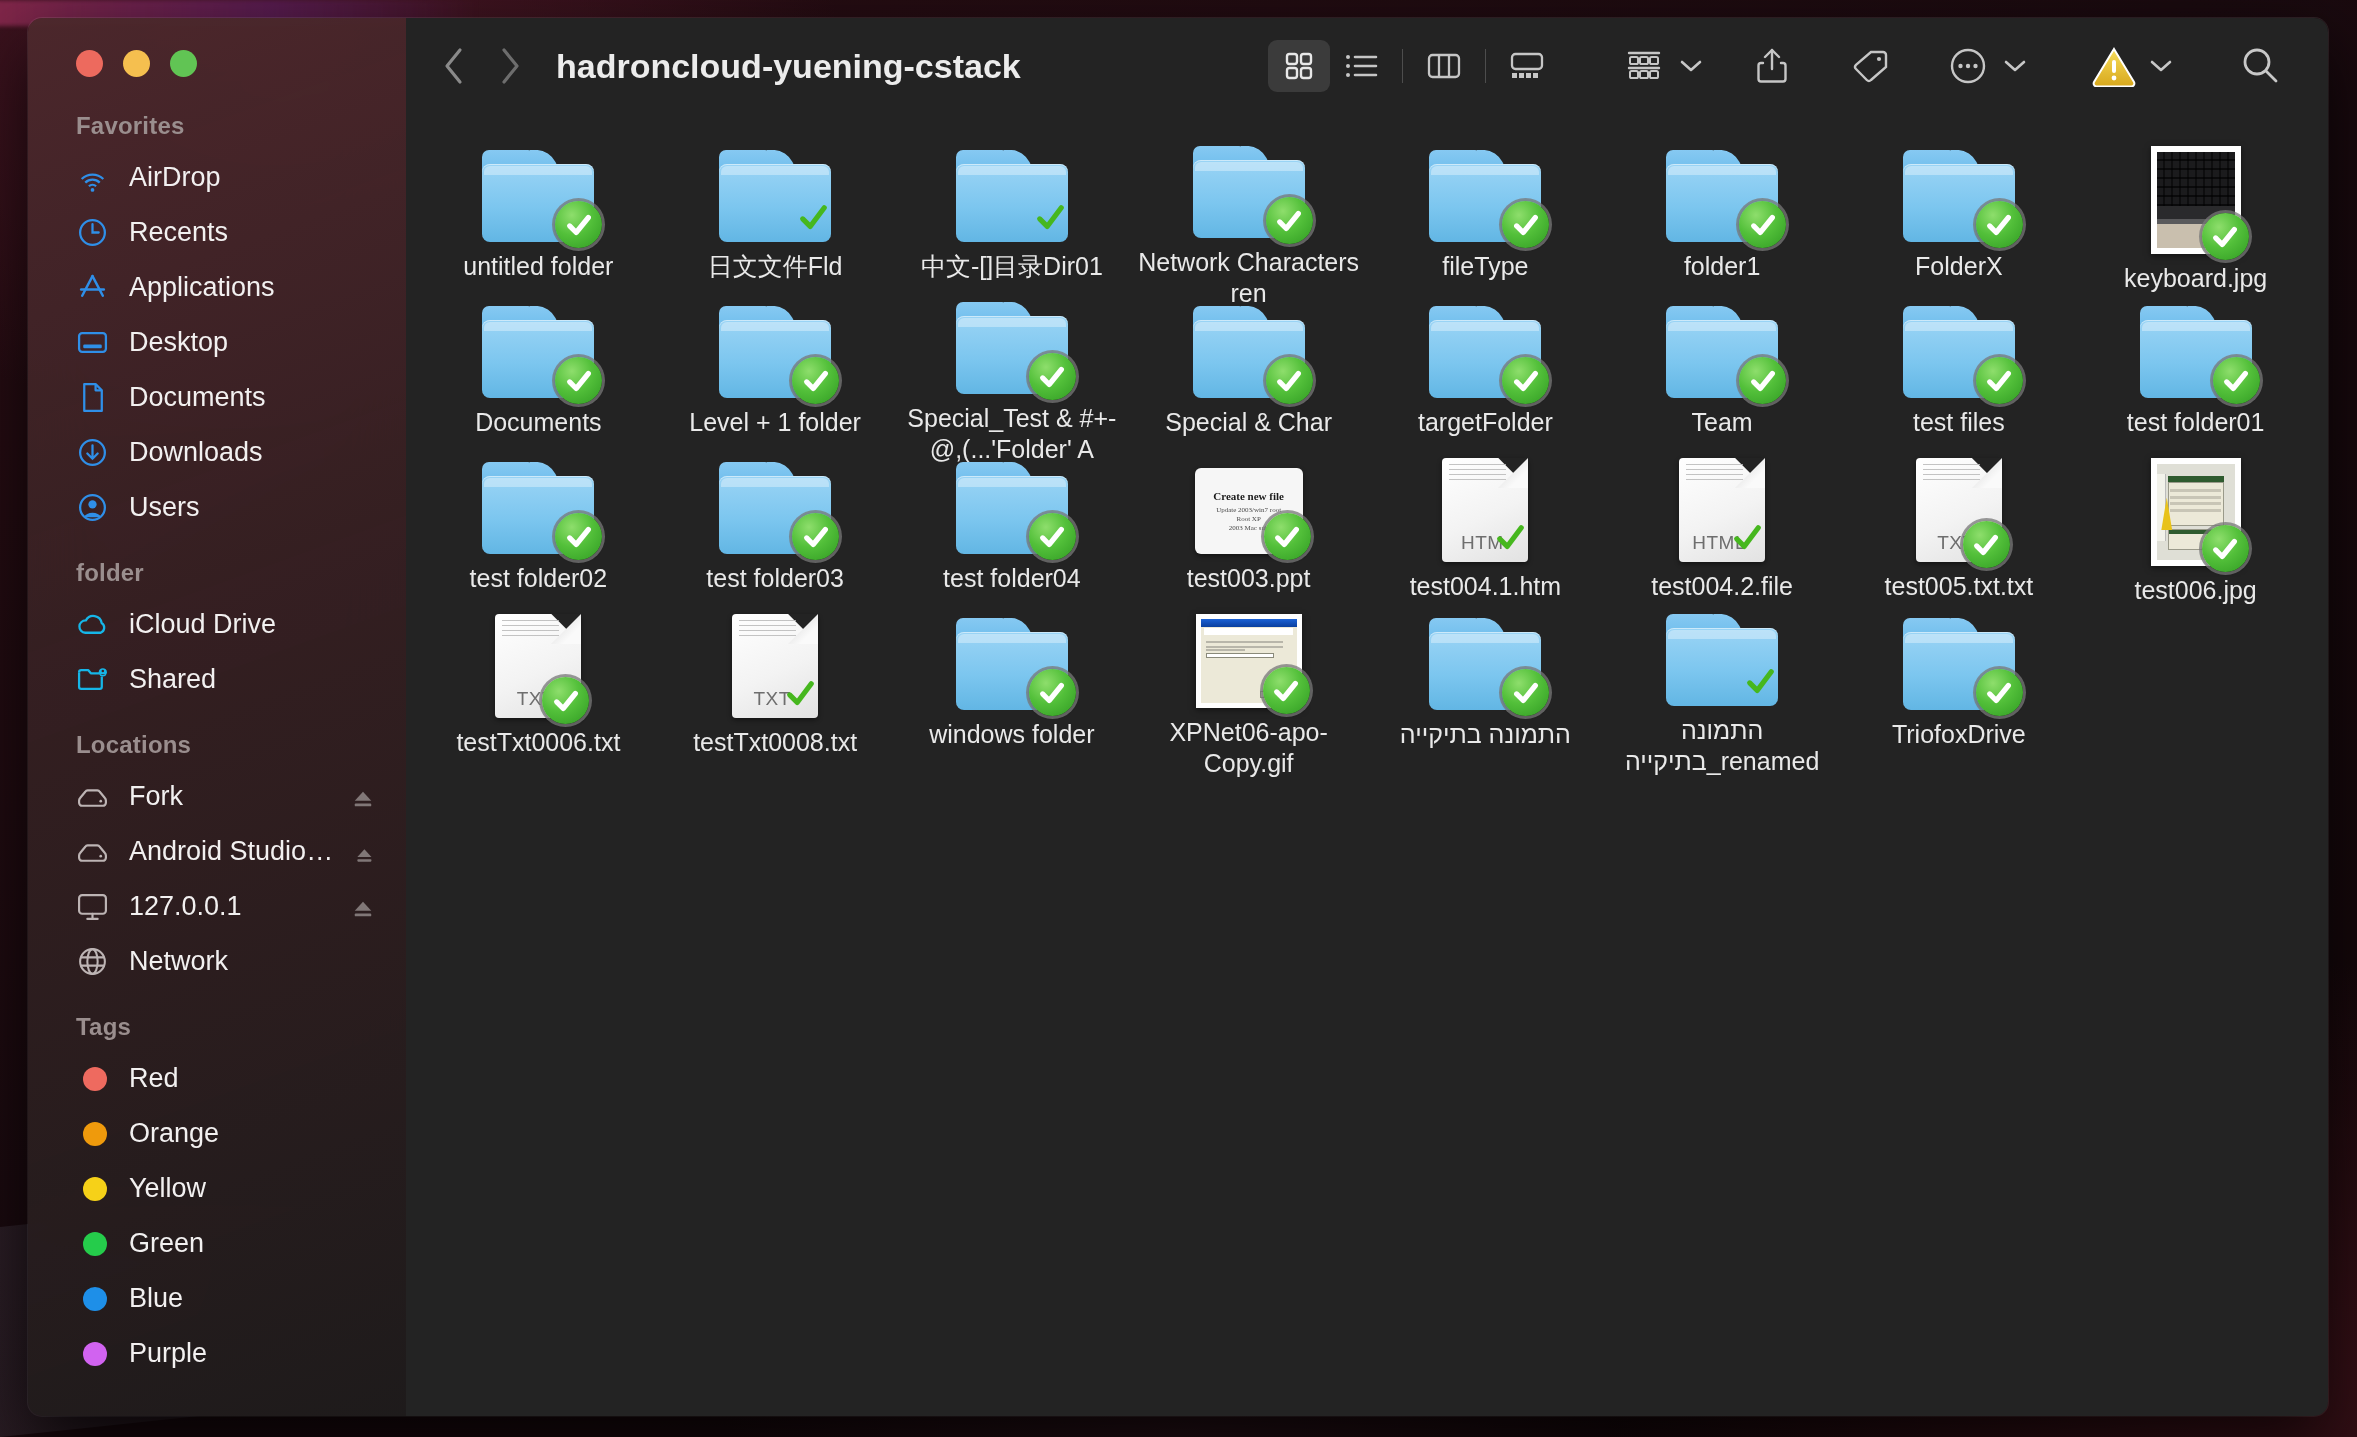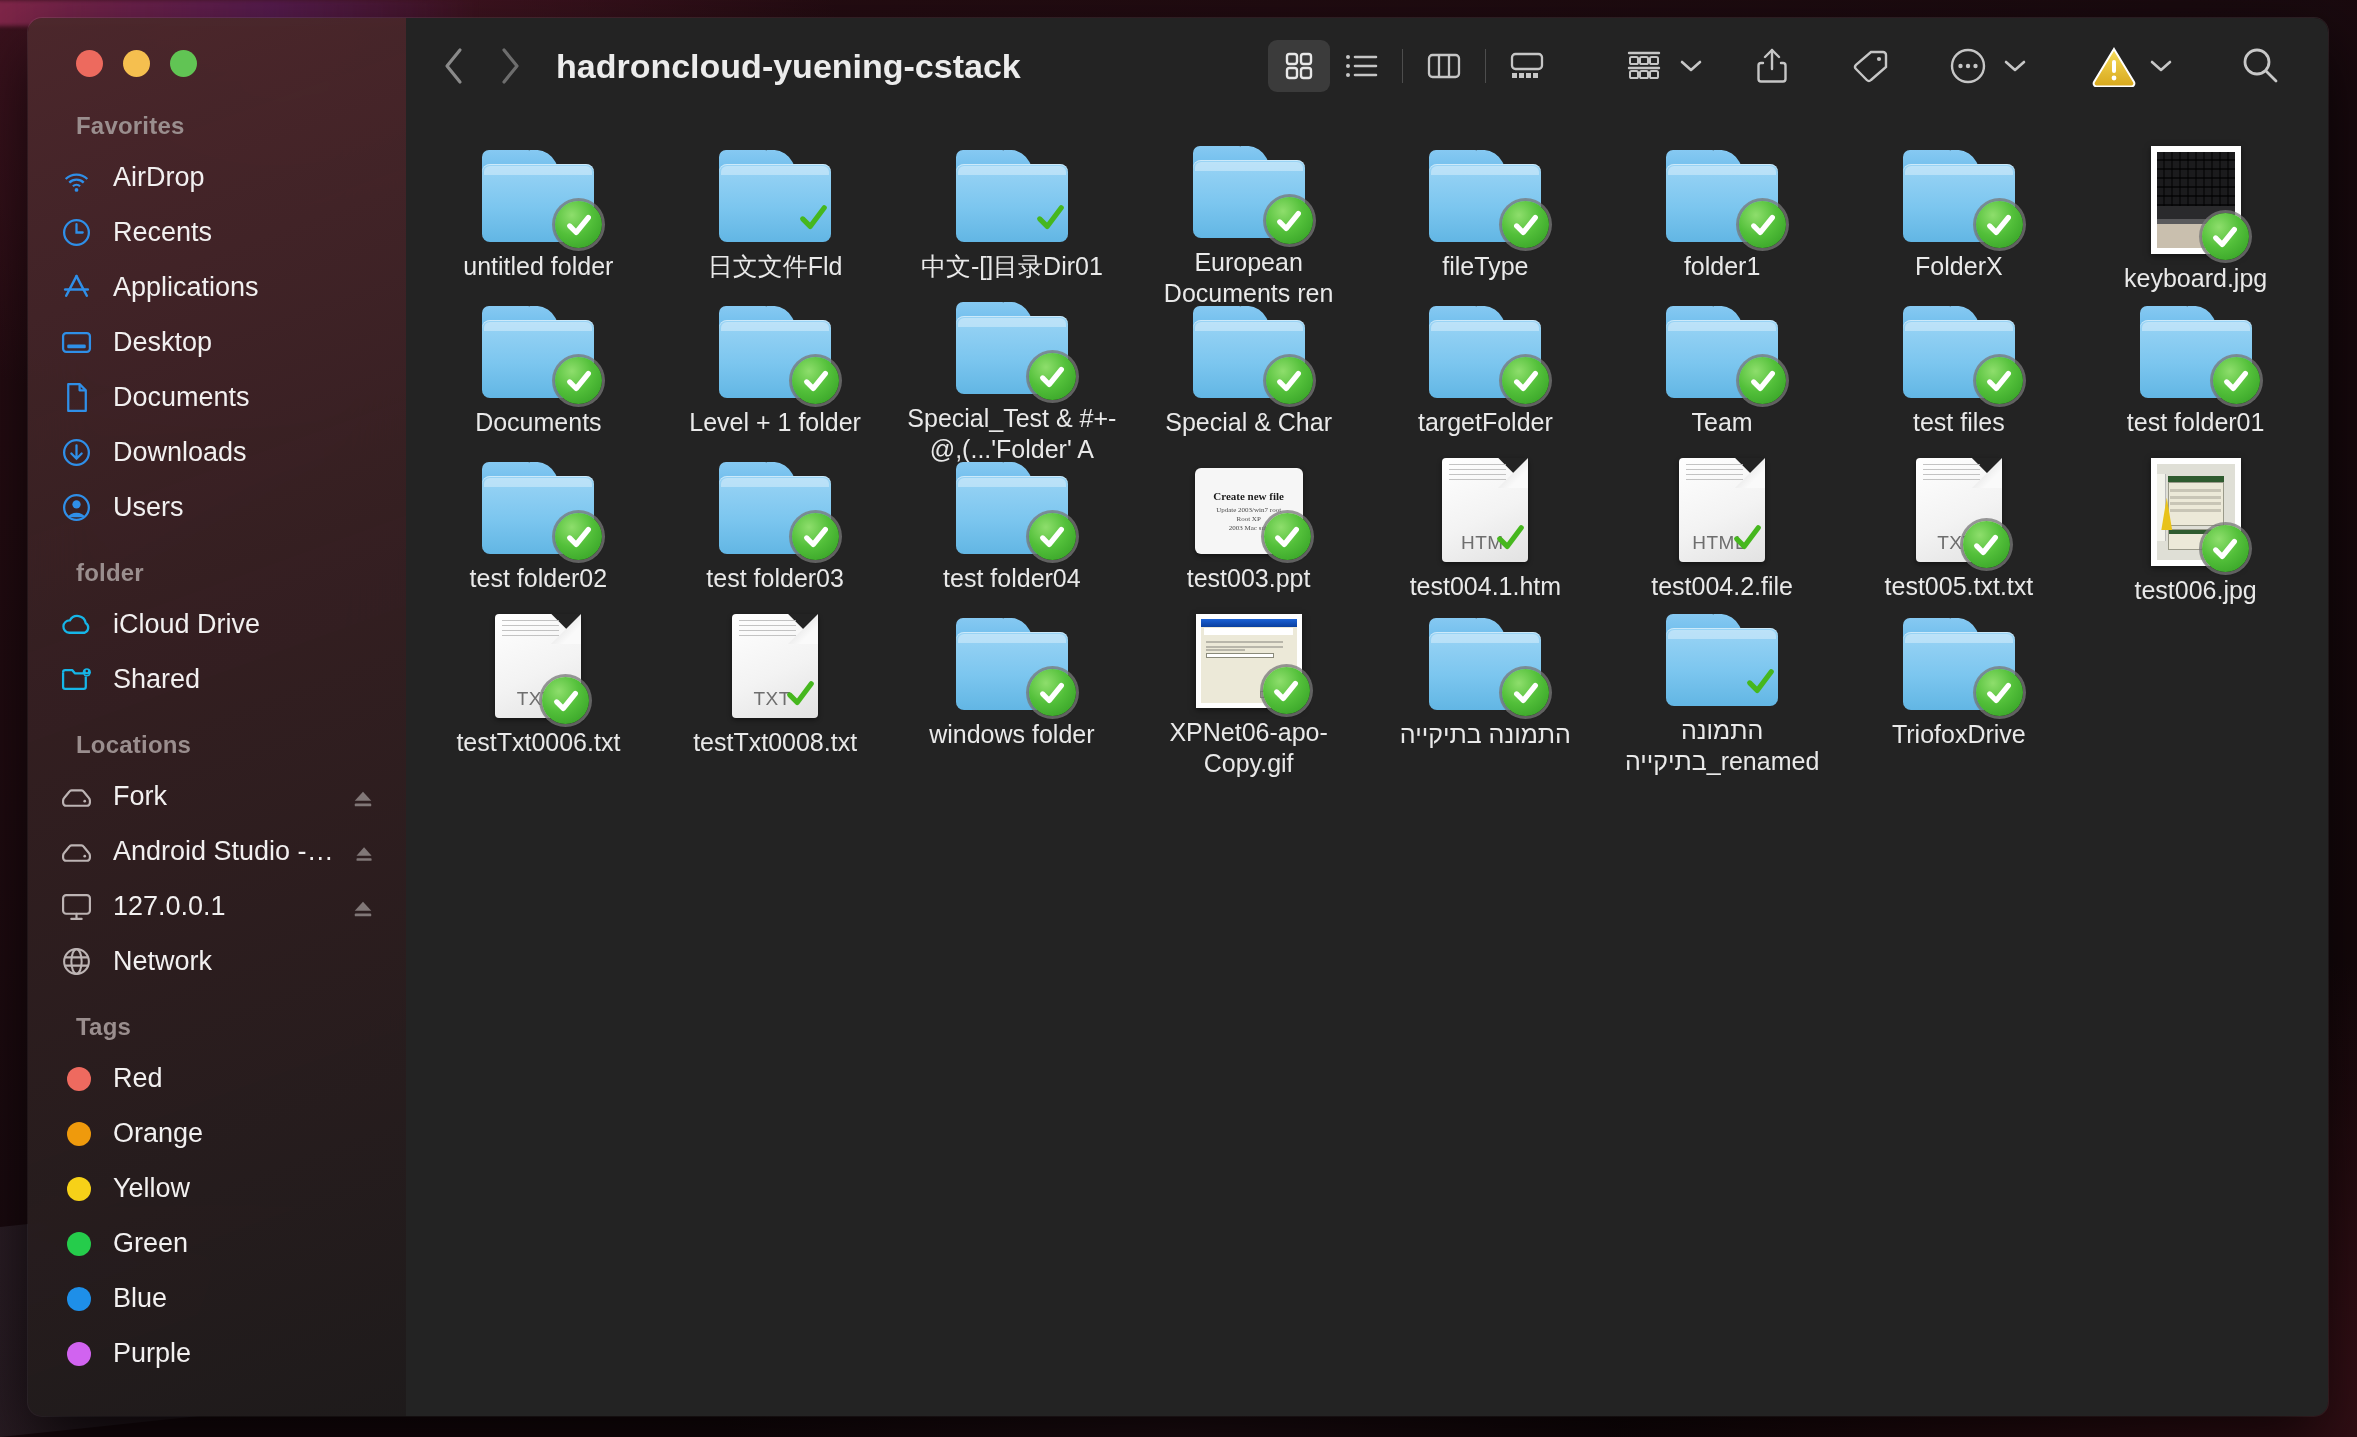--- a/index.html
+++ b/index.html
@@ -49,21 +49,21 @@
   .sidebar-inner{ position:relative; z-index:2; }
   .traffic{ display:flex; gap:20px; padding:16px 0 0 48px; height:64px; align-items:flex-start; }
   .dot{ width:27px; height:27px; border-radius:50%; }
   .dot.red{ background:#ed6a5e; }
   .dot.yellow{ background:#f5bf4f; }
   .dot.green{ background:#61c454; }
 
   .sb-section{ color:#9a8e8e; font-size:24px; font-weight:600; padding:14px 16px 10px 48px; letter-spacing:.2px; }
   .sb-section.tight{ padding-top:24px; }
   .sb-item{
-    display:flex; align-items:center; height:55px; padding-left:32px; padding-right:32px;
+    display:flex; align-items:center; height:55px; padding-left:48px; padding-right:32px;
     color:#f2f0f0; font-size:27px; gap:20px; position:relative;
   }
   .sb-icon{ width:33px; height:33px; flex:0 0 33px; display:flex; align-items:center; justify-content:center; }
   .sb-label{ white-space:nowrap; overflow:hidden; text-overflow:ellipsis; }
   .eject{ margin-left:auto; width:22px; height:22px; opacity:.75; }
   .tag-dot{ width:24px; height:24px; border-radius:50%; margin-left:5px; }
 
   
   .main{ flex:1; height:100%; background:#232323; display:flex; flex-direction:column; min-width:0; }
   .toolbar{ height:96px; flex:0 0 96px; display:flex; align-items:center; padding:0 36px 0 20px; gap:0; }
@@ -594,21 +594,21 @@
                 <div class="tab"></div>
                 <div class="body"></div>
                 <div class="lip"></div>
                 <div class="badge">
                   <svg viewBox="0 0 32 32" fill="none">
                     <path d="M6 17 L13 24 L26 8" stroke="#ffffff" stroke-width="5.5" stroke-linecap="round" stroke-linejoin="round"></path>
                   </svg>
                 </div>
               </div>
             </div>
-            <div class="name">European Documents ren</div>
+            <div class="name">Network Characters ren</div>
           </div>
           <div class="cell">
             <div class="thumb">
               <div class="folder">
                 <div class="tab"></div>
                 <div class="body"></div>
                 <div class="lip"></div>
                 <div class="badge">
                   <svg viewBox="0 0 32 32" fill="none">
                     <path d="M6 17 L13 24 L26 8" stroke="#ffffff" stroke-width="5.5" stroke-linecap="round" stroke-linejoin="round"></path>

